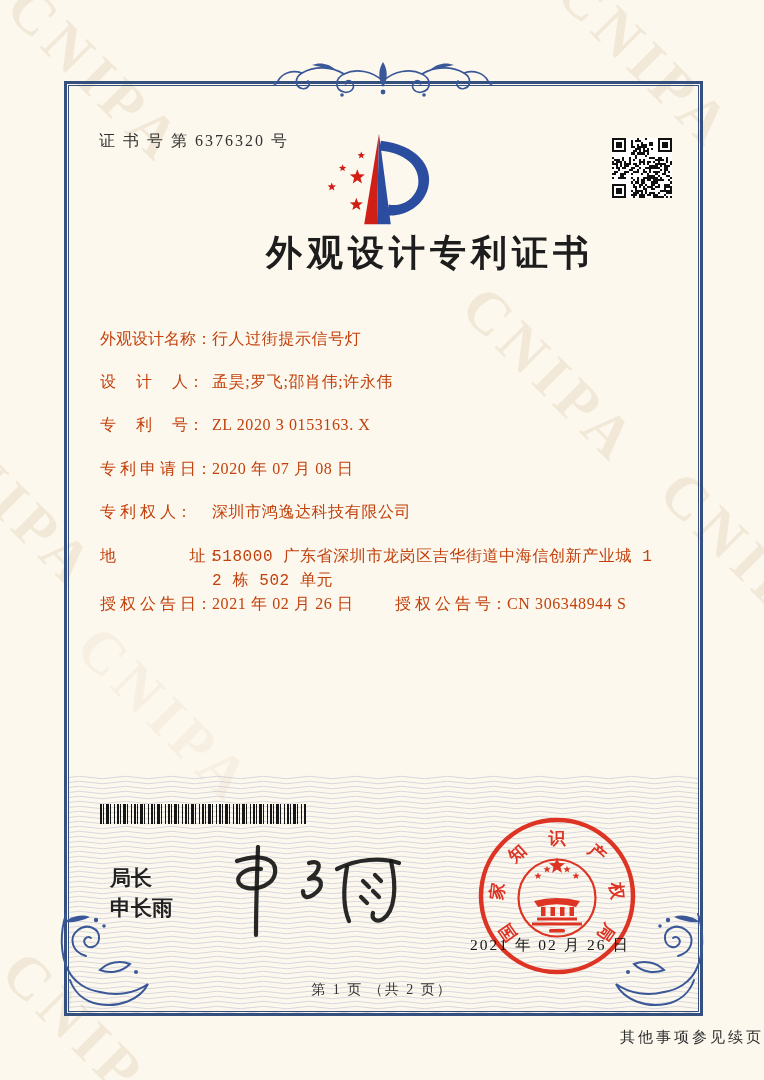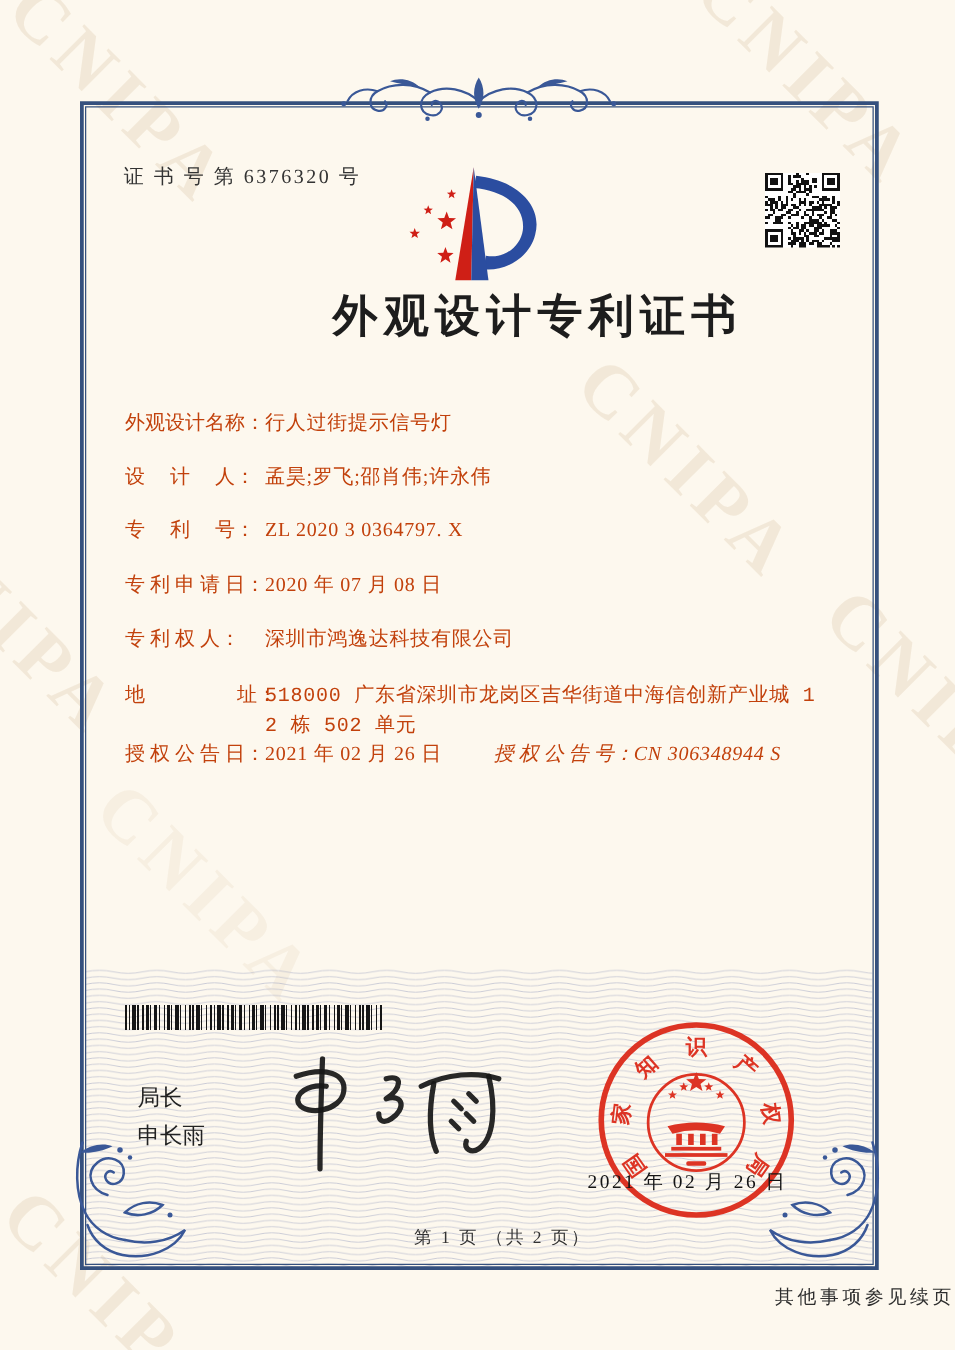--- a/index.html
+++ b/index.html
@@ -49,30 +49,30 @@
   .barcode{
     position:absolute;left:100px;top:804px;width:206px;height:20px;
     background:repeating-linear-gradient(90deg,
       #151515 0 2px,transparent 2px 3px,
       #151515 3px 4px,transparent 4px 6px,
       #151515 6px 9px,transparent 9px 10px,
       #151515 10px 11px,transparent 11px 14px,
       #151515 14px 15px,transparent 15px 17px);
   }
   .signer{position:absolute;left:110px;top:863px;font-family:"Liberation Sans","DejaVu Sans",sans-serif;
-    font-size:18px;font-weight:400;line-height:30px;color:#222;}
+    font-size:21px;font-weight:700;line-height:30px;color:#222;}
   .signature{position:absolute;left:225px;top:845px;}
   .sig{fill:none;stroke:#161616;stroke-width:4.2;stroke-linecap:round;stroke-linejoin:round;opacity:.92;}
   .seal{position:absolute;left:459px;top:798px;opacity:.95;}
   .seal-stroke{fill:none;stroke:#dc2a1a;}
   .seal-fill{fill:#dc2a1a;}
   .seal-char{font-family:"Liberation Serif","DejaVu Serif",serif;font-weight:bold;font-size:17px;
     fill:#dc2a1a;text-anchor:middle;dominant-baseline:central;}
   .seal-date{position:absolute;left:470px;top:935px;font-size:15.5px;letter-spacing:2px;color:#141414;}
-  .pageinfo{position:absolute;left:64px;width:636px;top:981px;text-align:center;font-size:14px;letter-spacing:2px;color:#333;padding-left:20px;}
+  .pageinfo{position:absolute;left:64px;width:636px;top:981px;text-align:center;font-size:14px;letter-spacing:2px;color:#333;}
   .contnote{position:absolute;left:0;width:764px;top:1028px;text-align:right;font-size:15px;letter-spacing:3px;color:#2e2e2e;}
 </style>
 </head>
 <body>
 
 <div class="page">
 
   <div class="wm" style="left:95px;top:75px;">CNIPA</div>
   <div class="wm" style="left:645px;top:60px;">CNIPA</div>
   <div class="wm" style="left:550px;top:375px;">CNIPA</div>
@@ -148,36 +148,36 @@
 
   <div class="title">外观设计专利证书</div>
 
   <div class="frow" style="top:327px;">
     <span class="flabel">外观设计名称：</span><span class="fvalue">行人过街提示信号灯</span>
   </div>
   <div class="frow" style="top:370px;">
     <span class="flabel">设　 计　 人：</span><span class="fvalue">孟昊;罗飞;邵肖伟;许永伟</span>
   </div>
   <div class="frow" style="top:413px;">
-    <span class="flabel">专　 利　 号：</span><span class="fvalue">ZL 2020 3 0364797. X</span>
+    <span class="flabel">专　 利　 号：</span><span class="fvalue">ZL 2020 3 0153163. X</span>
   </div>
   <div class="frow" style="top:457px;">
     <span class="flabel">专 利 申 请 日：</span><span class="fvalue">2020 年 07 月 08 日</span>
   </div>
   <div class="frow" style="top:500px;">
     <span class="flabel">专 利 权 人：</span><span class="fvalue">深圳市鸿逸达科技有限公司</span>
   </div>
   <div class="frow" style="top:545px;font-family:Liberation Mono, monospace;">
     <span class="flabel">地　　　　 址：</span><span class="fvalue">518000 广东省深圳市龙岗区吉华街道中海信创新产业城 1
 2 栋 502 单元</span>
   </div>
   <div class="frow" style="top:592px;">
     <span class="flabel">授 权 公 告 日：</span><span class="fvalue">2021 年 02 月 26 日</span>
   </div>
-  <div class="frow" style="top:592px;left:395px;font-style:italic;">
+  <div class="frow" style="top:592px;left:395px;">
     <span class="flabel">授 权 公 告 号：</span><span class="fvalue">CN 306348944 S</span>
   </div>
 
 
   <div class="barcode"></div>
 
   <div class="signer">
     <div>局长</div>
     <div>申长雨</div>
   </div>

